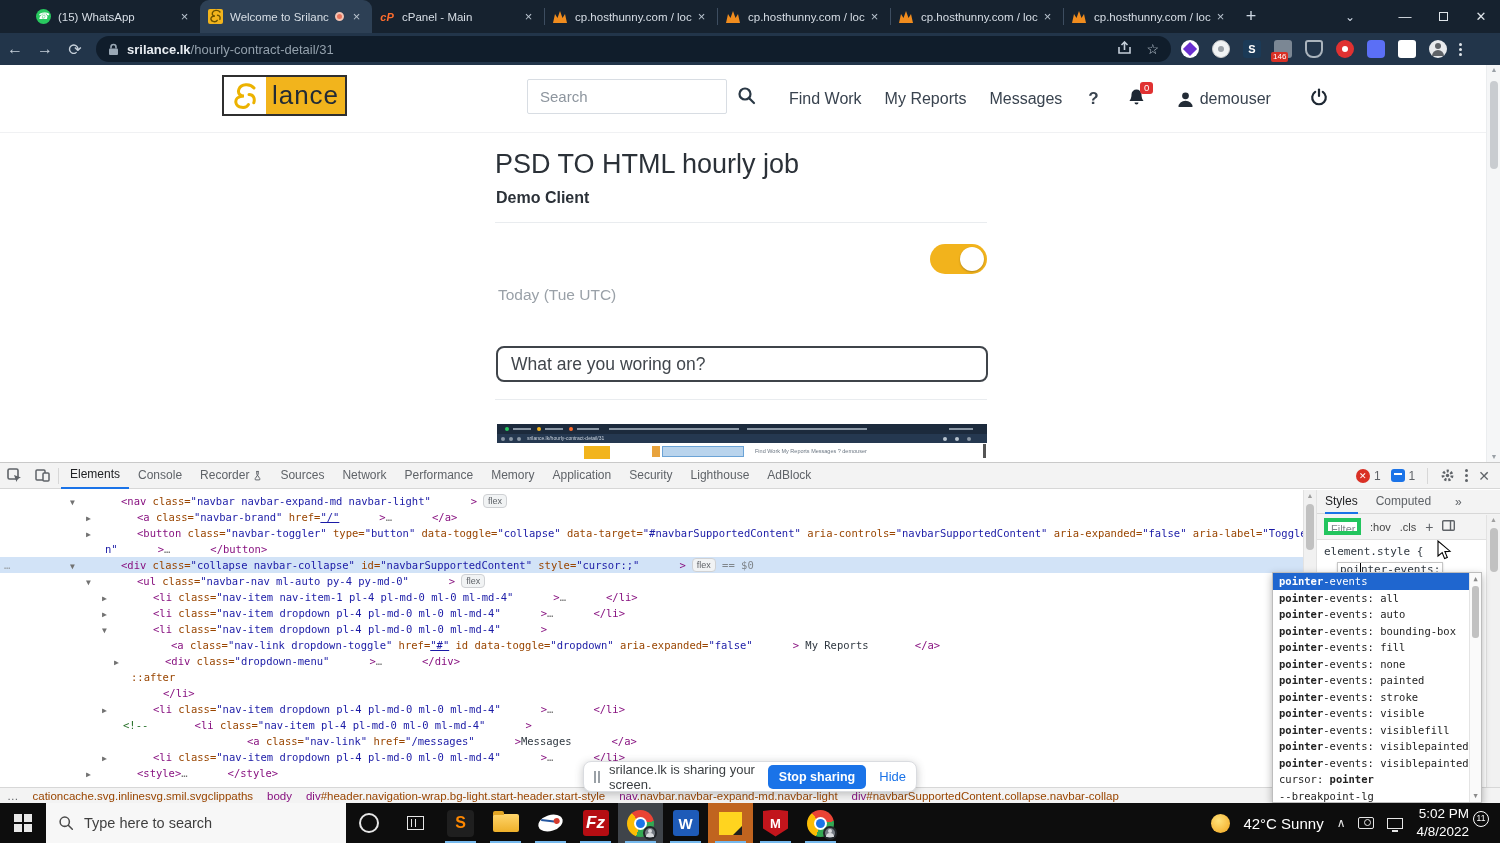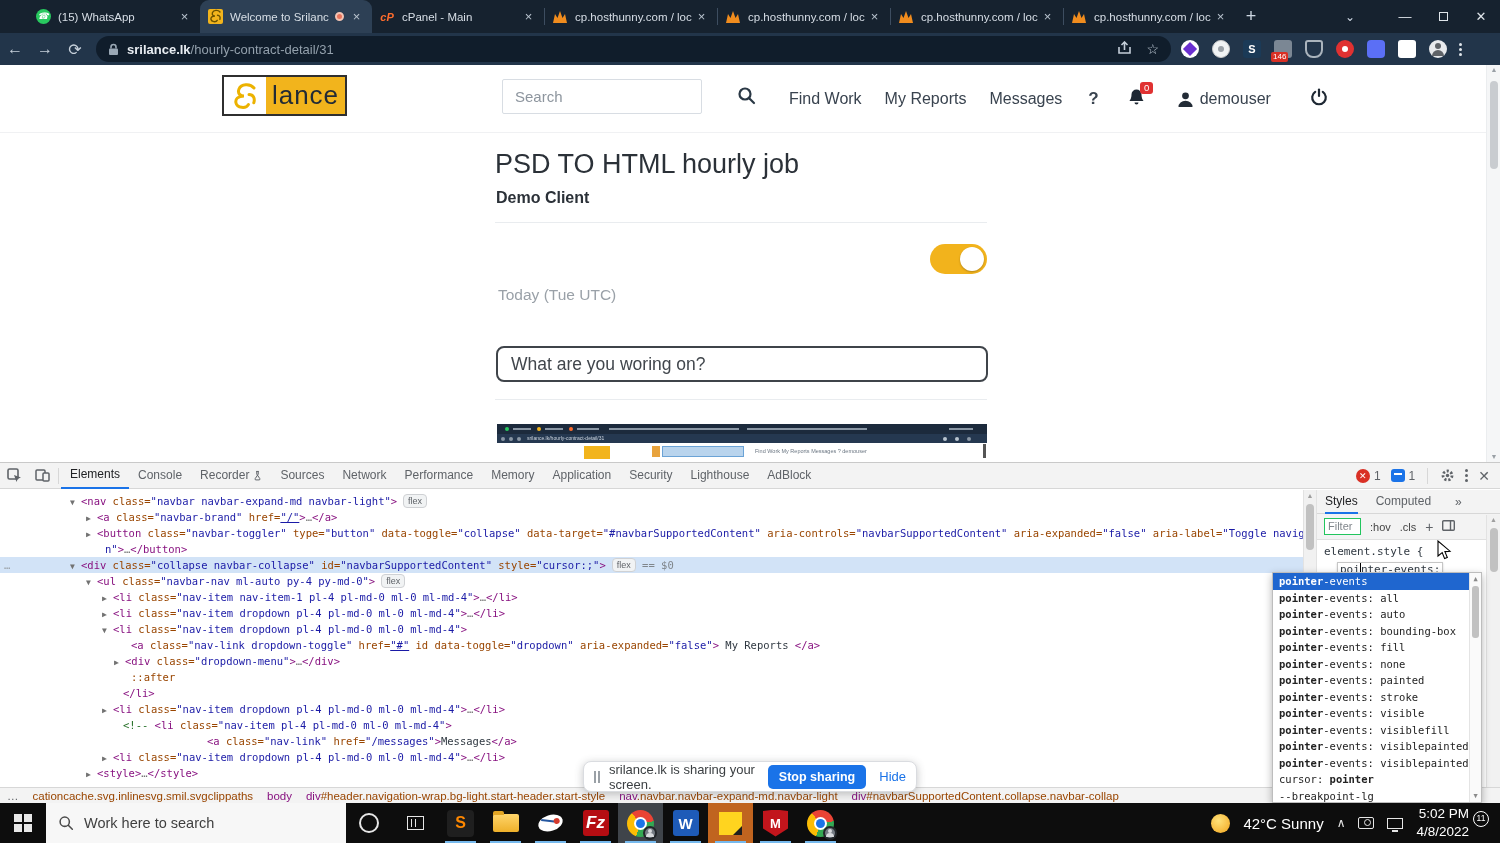--- a/index.html
+++ b/index.html
@@ -44,21 +44,21 @@
   .ext.e8 { background:#fff; border-radius:3px; }
   .ext.avatar { background:#e8eaed; } .ext.avatar::before{ content:''; position:absolute; top:3px; left:6px; width:6px; height:6px; border-radius:50%; background:#5f6368; } .ext.avatar::after{ content:''; position:absolute; bottom:2px; left:3px; width:12px; height:6px; border-radius:6px 6px 0 0; background:#5f6368; }
   .kebab { display:flex; flex-direction:column; gap:2px; margin-left:12px; margin-right:8px; }
   .kebab i { width:3px; height:3px; border-radius:50%; background:#dfe5ea; }
 
   
   #page { position:absolute; left:0; top:65px; width:1500px; height:397px; background:#fff; overflow:hidden; }
   #logo { position:absolute; left:222px; top:10px; width:125px; height:41px; background:#f2b41c; border:2px solid #2f2f2f; display:flex; align-items:center; }
   #logo .sq { width:42px; height:37px; background:#fff; display:flex; align-items:center; justify-content:center; }
   #logo .lance { flex:1; text-align:center; font-size:26px; font-weight:500; color:#222b36; letter-spacing:1px; }
-  #sitesearch { position:absolute; left:502px; top:14px; width:200px; height:35px; border:1px solid #d8dde3; border-radius:2px; display:flex; align-items:center; padding:0 12px; font-size:15px; color:#8d959e; }
+  #sitesearch { position:absolute; left:527px; top:14px; width:200px; height:35px; border:1px solid #d8dde3; border-radius:2px; display:flex; align-items:center; padding:0 12px; font-size:15px; color:#8d959e; }
   #mag { position:absolute; left:737px; top:21px; }
   #sitenav { position:absolute; left:789px; top:16px; height:36px; display:flex; align-items:center; gap:23px; font-size:16px; color:#39434f; }
   .navlink { white-space:nowrap; }
   .help { font-weight:bold; font-size:17px; margin-left:3px; }
   .bellwrap { position:relative; margin-left:6px; }
   .bellbadge { position:absolute; top:-6px; right:-8px; background:#e03131; color:#fff; font-size:9.5px; line-height:12px; padding:0 3.5px; border-radius:3px; }
   .userwrap { display:flex; align-items:center; gap:5px; margin-left:8px; }
   .powerwrap { margin-left:16px; }
   #hdrline { position:absolute; left:0; top:67px; width:1500px; height:1px; background:#f0f1f3; }
 
@@ -102,37 +102,37 @@
   .errbadge,.issuebadge { display:flex; align-items:center; gap:4px; color:#5f6368; }
   .errdot { width:14px; height:14px; border-radius:50%; background:#d93025; color:#fff; font-size:9px; line-height:14px; text-align:center; }
   .issuedot { width:14px; height:13px; border-radius:3px; background:#1a73e8; position:relative; }
   .issuedot::after { content:''; position:absolute; left:3px; top:4px; width:8px; height:2px; background:#fff; }
 
   #dt-body { position:absolute; top:27px; left:0; right:0; bottom:16px; display:flex; }
   #dom-pane { width:1303px; overflow:hidden; font-family:"DejaVu Sans Mono",monospace; font-size:10.5px; padding-top:3px; position:relative; }
   .dt-line { height:16px; line-height:16px; white-space:nowrap; position:relative; overflow:hidden; }
   .dt-line.sel { background:#d2e3f7; }
   .arrow { display:inline-block; width:11px; color:#727272; font-size:8px; }
-  .s-t { color:#881280; } .s-a { color:#994500; } .s-v { color:#1a1aa6; }
+  .s-t { color:#881280;margin-left:40px; } .s-a { color:#994500; } .s-v { color:#1a1aa6; }
   .s-u { color:#1a1aa6; text-decoration:underline; }
   .s-p { color:#303942; } .s-c { color:#236e25; } .s-d { color:#737373; } .s-g { color:#80868b; }
   .badge-flex { display:inline-block; margin-left:6px; padding:0 4px; border:1px solid #cfd1d4; border-radius:4px; background:#f1f3f4; color:#5f6368; font-size:9px; line-height:12px; font-family:"Liberation Sans",sans-serif; vertical-align:1px; }
   .hoverdots { position:absolute; left:4px; top:0; color:#9aa0a6; letter-spacing:1px; }
 
   #mid-scroll { width:14px; flex:none; background:#f1f1f1; border-left:1px solid #e2e2e2; border-right:1px solid #e2e2e2; position:relative; }
   #mid-scroll .sa { position:absolute; left:0; width:12px; text-align:center; color:#9e9e9e; font-size:7px; }
   #mid-scroll .thumbbar { position:absolute; left:2px; top:14px; width:8px; height:46px; background:#c1c1c1; border-radius:4px; }
 
   #styles-pane { flex:1; position:relative; font-size:12px; color:#333; }
   #sp-tabs { height:24px; background:#f3f3f3; border-bottom:1px solid #d7d7d7; display:flex; align-items:center; padding-left:8px; gap:18px; color:#5f6368; }
   .sp-tab { height:24px; line-height:23px; }
   .sp-tab.active { color:#202124; border-bottom:2px solid #1a73e8; }
   .sp-more { margin-left:6px; }
   #sp-filter { height:26px; background:#f3f3f3; border-bottom:1px solid #e0e0e0; display:flex; align-items:center; padding:0 7px; gap:9px; font-size:11px; color:#444; }
-  #filterbox { width:37px; height:17px; border:1px solid #22c55e; background:#fff; color:#80868b; padding:1px 3px; overflow:hidden; white-space:nowrap; }
+  #filterbox { width:37px; height:17px; border:4px solid #22c55e; background:#fff; color:#80868b; padding:1px 3px; overflow:hidden; white-space:nowrap; }
   .plusbtn { font-size:14px; color:#5f6368; }
   #sp-code { font-family:"DejaVu Sans Mono",monospace; font-size:11px; color:#303942; padding:5px 0 0 7px; }
   #editbox { display:inline-block; margin:4px 0 0 13px; border:1px solid #c6c6c6; background:#fff; box-shadow:0 1px 2px rgba(0,0,0,.18); padding:0 2px; }
   .caret { display:inline-block; width:1px; height:11px; background:#000; vertical-align:-1px; }
   #sp-scroll { position:absolute; right:0; top:25px; bottom:0; width:14px; background:#f1f1f1; border-left:1px solid #e2e2e2; }
   #sp-scroll .sa { position:absolute; left:0; width:13px; text-align:center; color:#9e9e9e; font-size:7px; }
   #sp-scroll .thumbbar { position:absolute; left:3px; top:13px; width:8px; height:44px; background:#c1c1c1; border-radius:4px; }
 
   #dt-status { position:absolute; left:0; bottom:0; width:1500px; height:16px; background:#f3f3f3; border-top:1px solid #d7d7d7; display:flex; align-items:center; padding:0 7px; font-size:11.5px; white-space:nowrap; overflow:hidden; }
   .crumb { margin-right:14px; }
@@ -584,21 +584,21 @@
         <i></i>
         <i></i>
         <i></i>
       </span>
     </div>
   <div id="tbsearch">
     <svg width="16" height="16" viewBox="0 0 19 19">
         <circle cx="8" cy="8" r="5.5" fill="none" stroke="#4a4a4a" stroke-width="1.8"></circle>
         <path d="M12.5 12.5 L17 17" stroke="#4a4a4a" stroke-width="1.8" stroke-linecap="round"></path>
       </svg>
-    <span>Work here to search</span>
+    <span>Type here to search</span>
   </div>
   <div class="tb-cell">
       <span class="ic-cortana"></span>
     </div>
   <div class="tb-cell">
       <span class="ic-tv"></span>
     </div>
   <span id="tb-apps-holder" style="display:flex">
       <div class="tb-app">
         <span class="ic-subl">S</span>

